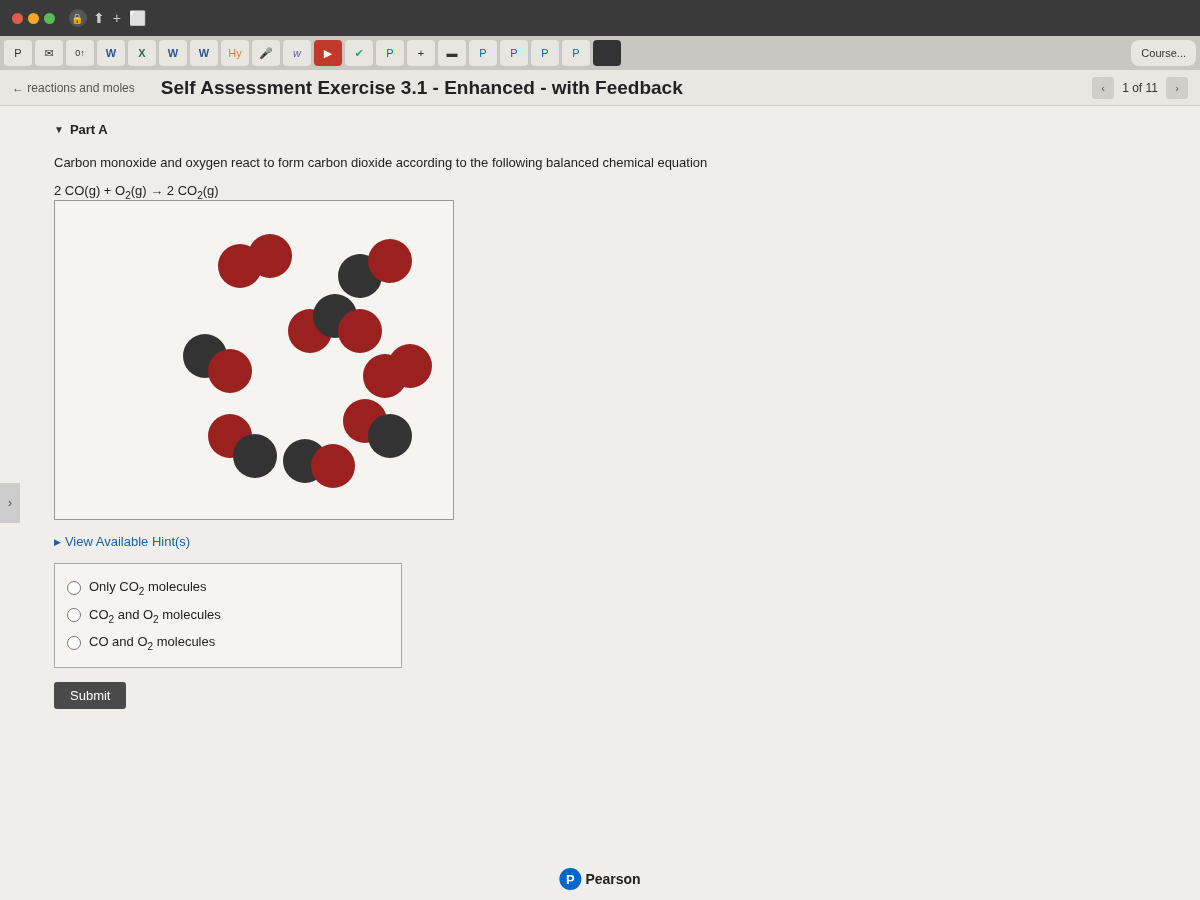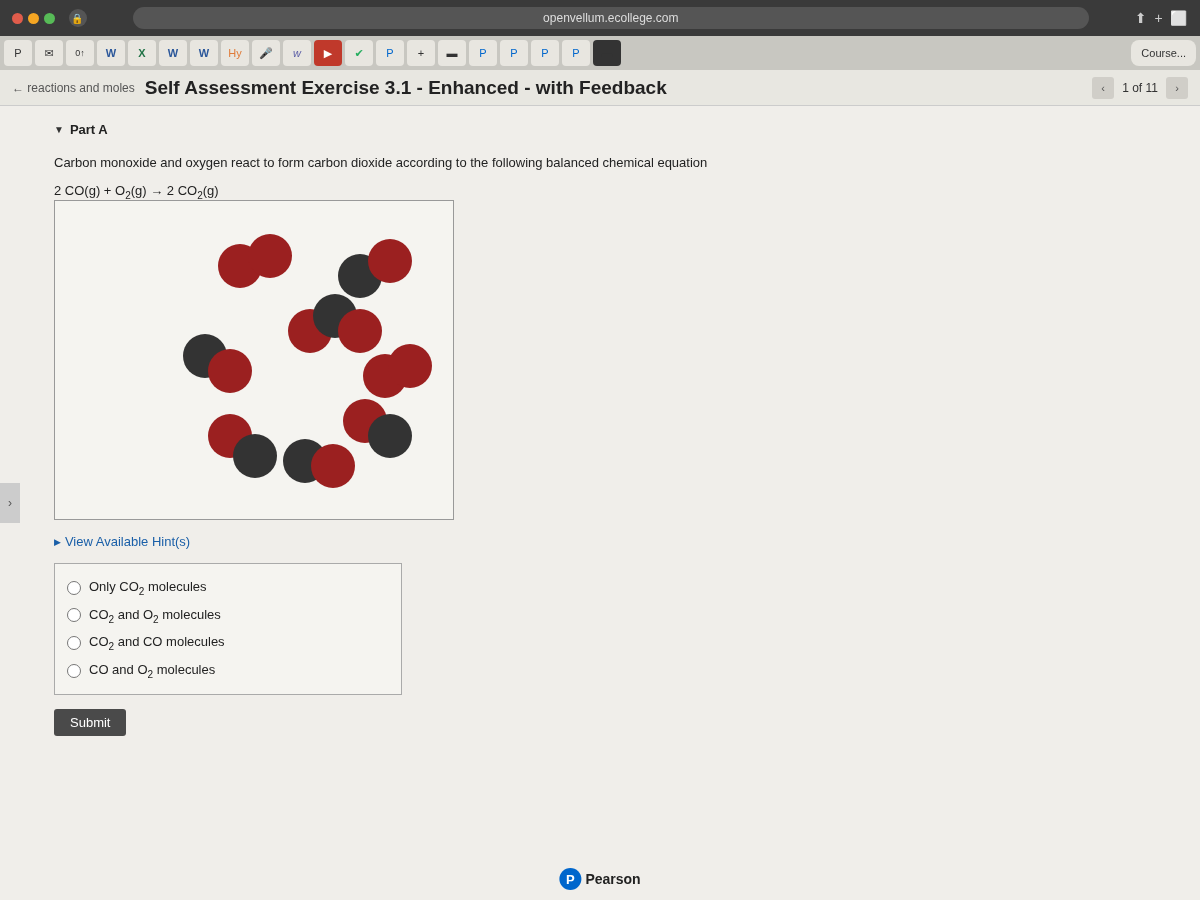--- a/index.html
+++ b/index.html
@@ -69,20 +69,21 @@
     }
 
     
     .nav-bar {
       background: #e8e7e1;
       height: 36px;
       display: flex;
       align-items: center;
       padding: 0 12px;
       border-bottom: 1px solid #ccc;
+      gap: 16px;
     }
     .nav-title {
       font-size: 19px;
       font-weight: 600;
       color: #222;
     }
     .nav-pagination {
       margin-left: auto;
       display: flex;
       align-items: center;
@@ -269,23 +270,20 @@
 </head>
 <body>
 
 <div class="browser-bar">
   <div style="display:flex;gap:5px;">
     <div style="width:11px;height:11px;border-radius:50%;background:#e05c4b;"></div>
     <div style="width:11px;height:11px;border-radius:50%;background:#f5a623;"></div>
     <div style="width:11px;height:11px;border-radius:50%;background:#57bb57;"></div>
   </div>
   <div style="width:18px;height:18px;background:#555;border-radius:50%;display:flex;align-items:center;justify-content:center;color:#aaa;font-size:10px;margin-left:8px;">🔒</div>
-  <div class="browser-url-bar">
-    <span>openvellum.ecollege.com</span>
-  </div>
   <div class="browser-icons">
     <span style="cursor:pointer;">⬆</span>
     <span style="cursor:pointer;">+</span>
     <span style="cursor:pointer;">⬜</span>
   </div>
 </div>
 
 <div class="tab-bar">
   <div class="tab-icon">P</div>
   <div class="tab-icon">✉</div>
@@ -390,26 +388,20 @@
         </span>
       </div>
 
       <div class="answer-choice">
         <div class="radio-circle"></div>
         <span>
           CO<span class="sub">2</span> and O<span class="sub">2</span> molecules
         </span>
       </div>
 
-      <div class="answer-choice">
-        <div class="radio-circle"></div>
-        <span>
-          CO<span class="sub">2</span> and CO molecules
-        </span>
-      </div>
 
       <div class="answer-choice">
         <div class="radio-circle"></div>
         <span>
           CO and O<span class="sub">2</span> molecules
         </span>
       </div>
     </div>
 
     

